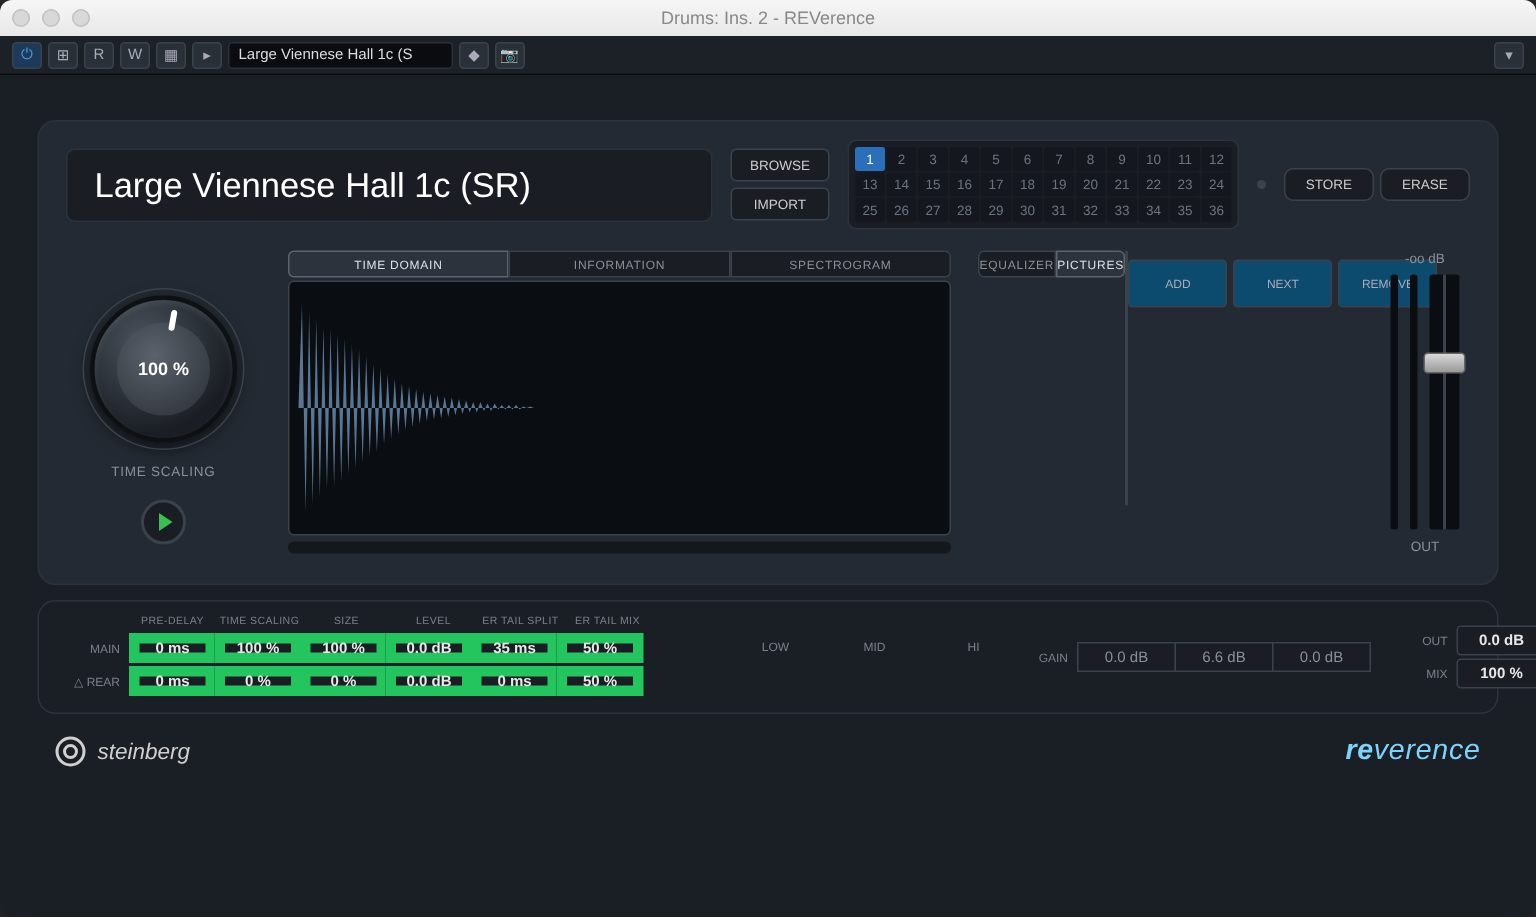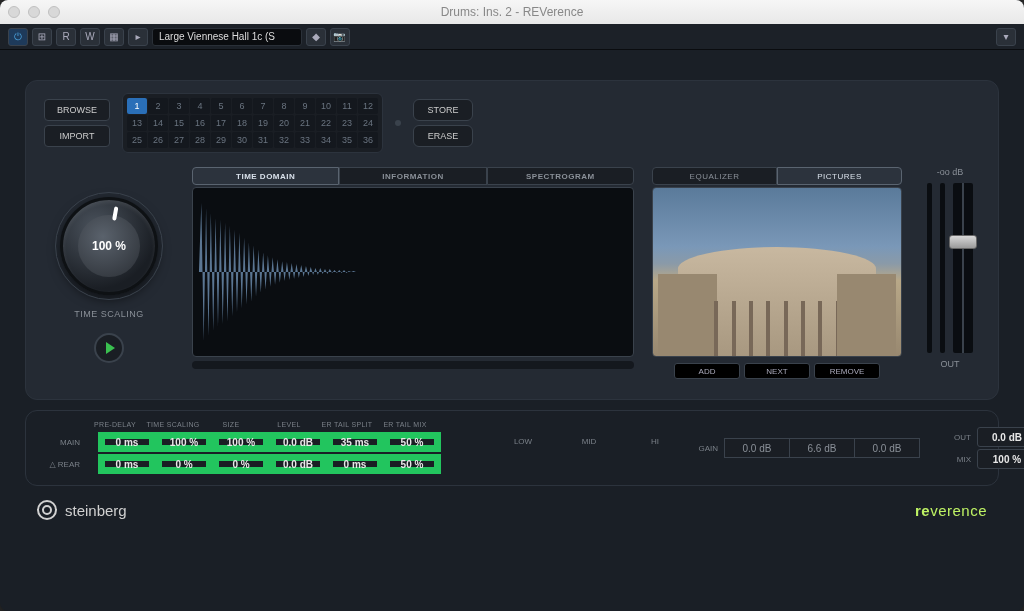--- a/index.html
+++ b/index.html
@@ -22,91 +22,91 @@
 
 .upper-panel { background: #242a33; border: 1px solid #2c333d; border-radius: 12px; padding: 12px 18px 20px; display: flex; flex-direction: column; gap: 14px; }
 
 .header-row { display: flex; align-items: center; gap: 12px; }
 .preset-title { background: #1a1e24; border: 1px solid #2c333d; border-radius: 6px; padding: 10px 18px; color: #fff; font-size: 23px; font-weight: 300; flex: 1; }
 .browse-import { display: flex; flex-direction: column; gap: 4px; }
 .bi-btn { width: 66px; height: 22px; background: #1a1e24; border: 1px solid #3a424c; border-radius: 4px; color: #ccc; font-size: 9px; display: flex; align-items: center; justify-content: center; cursor: pointer; }
 .slot-matrix { background: #1a1e24; border: 1px solid #2c333d; border-radius: 6px; padding: 4px; display: grid; grid-template-columns: repeat(12,20px); grid-template-rows: repeat(3,16px); gap: 1px; }
 .slot { background: #14181e; color: #6a7480; font-size: 9px; display: flex; align-items: center; justify-content: center; border-radius: 2px; cursor: pointer; }
 .slot.active { background: #2a6fb8; color: #fff; }
-.store-erase { display: flex; flex-direction: column; gap: 4px; }
+.store-erase { display: flex; flex-direction: row; gap: 4px; }
 .se-btn { width: 60px; height: 22px; background: #1a1e24; border: 1px solid #3a424c; border-radius: 6px; color: #ccc; font-size: 9px; display: flex; align-items: center; justify-content: center; cursor: pointer; }
 .led-dot { width: 6px; height: 6px; border-radius: 50%; background: #3a424c; }
 
 .display-row { display: flex; gap: 18px; }
 
 .knob-col { display: flex; flex-direction: column; align-items: center; width: 130px; padding-top: 30px; }
 .big-knob { width: 98px; height: 98px; border-radius: 50%; background: radial-gradient(circle at 35% 30%, #4a525c, #1a1e24 70%); border: 3px solid #0e1114; position: relative; display: flex; align-items: center; justify-content: center; box-shadow: 0 4px 12px rgba(0,0,0,0.6), inset 0 2px 4px rgba(255,255,255,0.1); }
 .big-knob::before { content:''; position:absolute; inset:-8px; border-radius:50%; border:1px solid #3a424c; }
 .big-knob::after { content:''; position:absolute; top:6px; left:50%; width:4px; height:14px; background:#fff; border-radius:2px; transform:translateX(-50%) rotate(10deg); transform-origin: 50% 43px; }
 .knob-inner { width: 62px; height: 62px; border-radius: 50%; background: radial-gradient(circle at 40% 35%, #5a626c, #2a2e34); display: flex; align-items: center; justify-content: center; color: #fff; font-size: 12px; font-weight: bold; }
 .knob-label { margin-top: 14px; color: #8a9098; font-size: 9px; letter-spacing: 0.5px; }
 .play-btn { margin-top: 14px; width: 30px; height: 30px; border-radius: 50%; border: 2px solid #3a424c; background: #1a1e24; display: flex; align-items: center; justify-content: center; cursor: pointer; }
 .play-tri { width: 0; height: 0; border-left: 9px solid #3ac050; border-top: 6px solid transparent; border-bottom: 6px solid transparent; margin-left: 2px; }
 
-.viz-col { flex: 1; display: flex; flex-direction: column; font-weight: bold; }
+.viz-col { flex: 1; display: flex; flex-direction: column; }
 .tabs { display: flex; gap: 0; margin-bottom: 2px; }
 .tab { flex: 1; height: 18px; background: #1a1e24; border: 1px solid #3a424c; color: #8a9098; font-size: 8px; display: flex; align-items: center; justify-content: center; cursor: pointer; letter-spacing: 0.5px; }
 .tab:first-child { border-radius: 4px 0 0 4px; }
 .tab:last-child { border-radius: 0 4px 4px 0; }
 .tab.active { background: #2c333d; color: #d8e0ea; border-color: #5a6470; }
 .viz-box { height: 170px; background: #0a0d11; border: 1px solid #3a424c; border-radius: 4px; position: relative; overflow: hidden; }
 .scroll-track { height: 8px; background: #14181e; border-radius: 4px; margin-top: 4px; }
 
-.pic-col { width: 250px; display: flex; flex-direction: column; }
+.pic-col { width: 250px; display: flex; flex-direction: row; }
 .pic-box { height: 170px; background: linear-gradient(#5a7a9a 0%, #7a98b8 35%, #8a9aa8 45%, #b8a888 55%, #988870 100%); border: 1px solid #3a424c; border-radius: 4px; position: relative; overflow: hidden; }
 .pic-btns { display: flex; gap: 4px; margin-top: 6px; justify-content: center; }
-.pic-btn { width: 66px; height: 16px; background: #000000; border: 1px solid #3a424c; border-radius: 3px; color: #aab; font-size: 8px; display: flex; align-items: center; justify-content: center; cursor: pointer; }
+.pic-btn { width: 66px; height: 32px; background: #0c4a6e; border: 1px solid #3a424c; border-radius: 3px; color: #aab; font-size: 8px; display: flex; align-items: center; justify-content: center; cursor: pointer; }
 
 .out-col { width: 60px; display: flex; flex-direction: column; align-items: center; }
 .out-db { color: #8a9098; font-size: 9px; margin-bottom: 6px; }
 .meter-group { display: flex; gap: 8px; height: 170px; }
 .meter { width: 5px; background: #0a0d11; border-radius: 2px; }
 .fader-track { width: 20px; height: 170px; background: linear-gradient(#0a0d11,#0a0d11); position: relative; border-radius: 2px; }
 .fader-track::before { content:''; position:absolute; left:50%; top:0; bottom:0; width:2px; background:#3a424c; transform:translateX(-50%); }
 .fader-handle { position: absolute; left: -4px; right: -4px; top: 52px; height: 14px; background: linear-gradient(#d8d8d8,#9a9a9a); border: 1px solid #666; border-radius: 3px; cursor: pointer; }
 .out-label { color: #8a9098; font-size: 9px; margin-top: 6px; }
 
 .lower-panel { border: 1px solid #2c333d; border-radius: 12px; padding: 10px 18px; margin-top: 10px; display: flex; align-items: center; gap: 14px; }
 .toggle-col { display: flex; flex-direction: column; gap: 4px; }
 .toggle-btn { width: 92px; height: 18px; background: #1a1e24; border: 1px solid #3a424c; border-radius: 10px; display: flex; align-items: center; justify-content: space-between; padding: 0 8px; color: #aab; font-size: 8px; cursor: pointer; }
 .toggle-led { width: 8px; height: 8px; border-radius: 50%; background: #3a424c; }
 .toggle-led.on { background: #2a9fd8; box-shadow: 0 0 4px #2a9fd8; }
 
 .param-table { display: flex; flex-direction: column; }
 .param-headers { display: flex; gap: 0; margin-bottom: 3px; }
 .ph { color: #7a8088; font-size: 7px; text-align: center; letter-spacing: 0.3px; }
-.param-row { display: flex; align-items: center; gap: 12px; height: 22px; }
+.param-row { display: flex; align-items: center; gap: 0; height: 22px; }
 .row-label { width: 42px; color: #7a8088; font-size: 8px; text-align: right; padding-right: 6px; }
 .param-cell { width: 58px; height: 20px; background: #1a1e24; border: 7px solid #22c55e; color: #e8e8e8; font-size: 10px; font-weight: bold; display: flex; align-items: center; justify-content: center; margin-right: -1px; }
 .ph { width: 58px; }
 .ph:first-child { margin-left: 42px; }
 
 .eq-block { display: flex; flex-direction: row; }
 .eq-headers { display: flex; gap: 0; margin-bottom: 3px; margin-left: 36px; }
 .eh { width: 66px; color: #7a8088; font-size: 8px; text-align: center; }
 .eq-row { display: flex; align-items: center; height: 22px; }
 .eq-label { width: 36px; color: #7a8088; font-size: 8px; text-align: right; padding-right: 6px; }
 .eq-cell { width: 66px; height: 20px; background: #1a1e24; border: 1px solid #3a424c; color: #8a9098; font-size: 10px; display: flex; align-items: center; justify-content: center; margin-right: -1px; }
 
 .out-mix { display: flex; flex-direction: column; gap: 2px; }
 .om-row { display: flex; align-items: center; gap: 6px; }
 .om-label { width: 24px; color: #7a8088; font-size: 8px; text-align: right; }
 .om-cell { width: 60px; height: 20px; background: #1a1e24; border: 1px solid #3a424c; color: #e8e8e8; font-size: 10px; font-weight: bold; display: flex; align-items: center; justify-content: center; border-radius: 3px; }
 .lock-ic { width: 10px; color: #7a8088; font-size: 9px; }
 
-.footer { display: flex; align-items: center; justify-content: space-between; padding: 14px 12px 0; }
+.footer { display: flex; align-items: center; justify-content: space-between; padding: 14px 12px 0; font-style: italic; }
 .logo-left { display: flex; align-items: center; gap: 8px; color: #d0d0d0; font-size: 15px; }
 .logo-ring { width: 20px; height: 20px; border: 2px solid #d0d0d0; border-radius: 50%; position: relative; }
 .logo-ring::after { content:''; position:absolute; inset:3px; border:2px solid #d0d0d0; border-radius:50%; }
-.logo-right { color: #bef264; font-size: 15px; letter-spacing: 0.5px; }
+.logo-right { color: #7dd3fc; font-size: 19px; letter-spacing: 0.5px; }
 .logo-right b { font-weight: bold; }
 
 
 .wave-svg { width: 100%; height: 100%; }
 .wave-path { fill: #6a8aaa; opacity: 0.85; }
 
 
 .building { position: absolute; bottom: 0; left: 10%; right: 10%; height: 65%; background: linear-gradient(#c8b8a0, #a89880); border-radius: 50% 50% 0 0 / 20% 20% 0 0; }
 .building::before { content:''; position:absolute; bottom:0; left:-10%; width:30%; height:75%; background:#988870; }
 .building::after { content:''; position:absolute; bottom:0; right:-10%; width:30%; height:75%; background:#988870; }
@@ -138,20 +138,21 @@
     <div class="tb-btn">◆</div>
     <div class="tb-btn">📷</div>
     <div class="tb-btn tb-right">▾</div>
   </div>
 
   <div class="plugin-body">
 
     <div class="upper-panel">
 
       <div class="header-row">
+        <div class="preset-title">Large Viennese Hall 1c (SR)</div>
         <div class="browse-import">
           <div class="bi-btn">BROWSE</div>
           <div class="bi-btn">IMPORT</div>
         </div>
         <div class="slot-matrix" id="slot-matrix">
             <div class="slot active">1</div>
             <div class="slot">2</div>
             <div class="slot">3</div>
             <div class="slot">4</div>
             <div class="slot">5</div>

